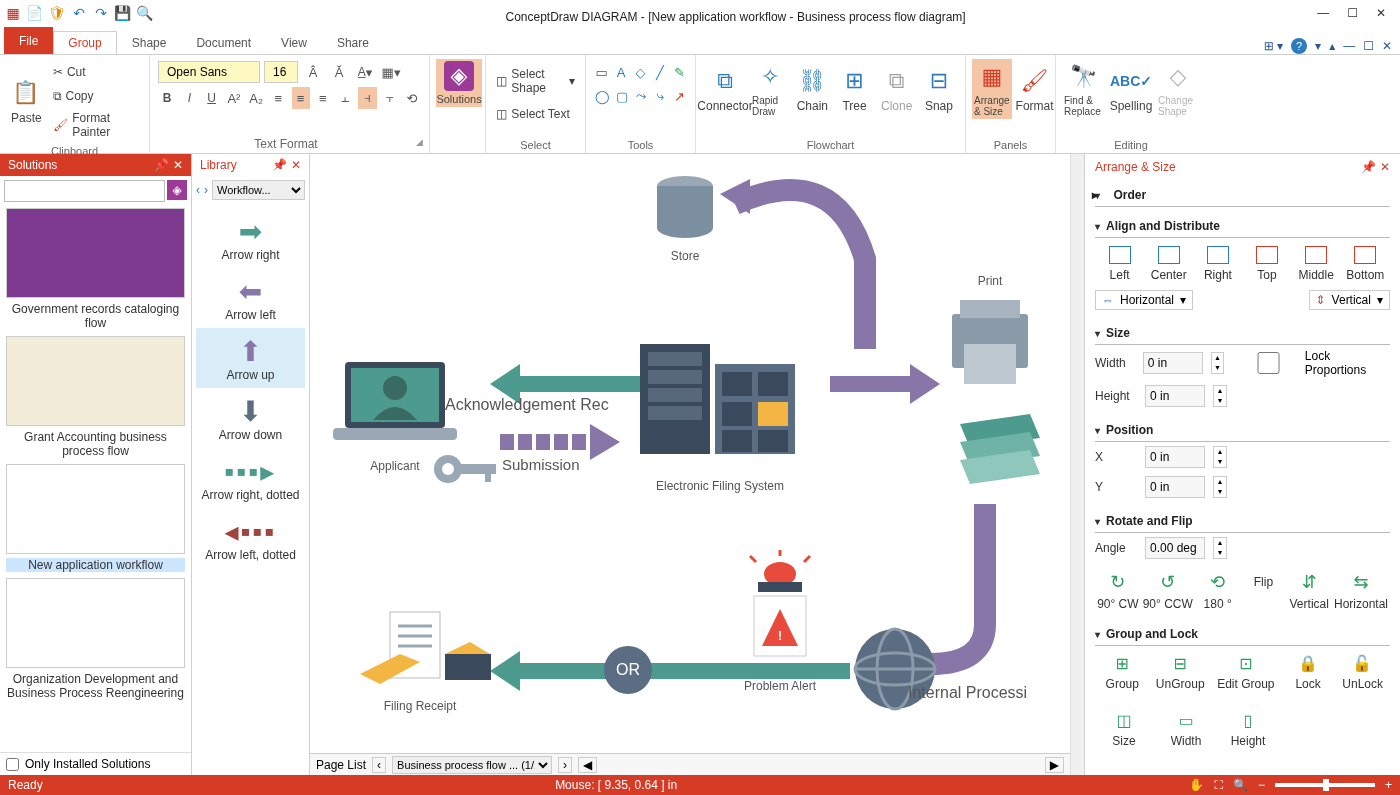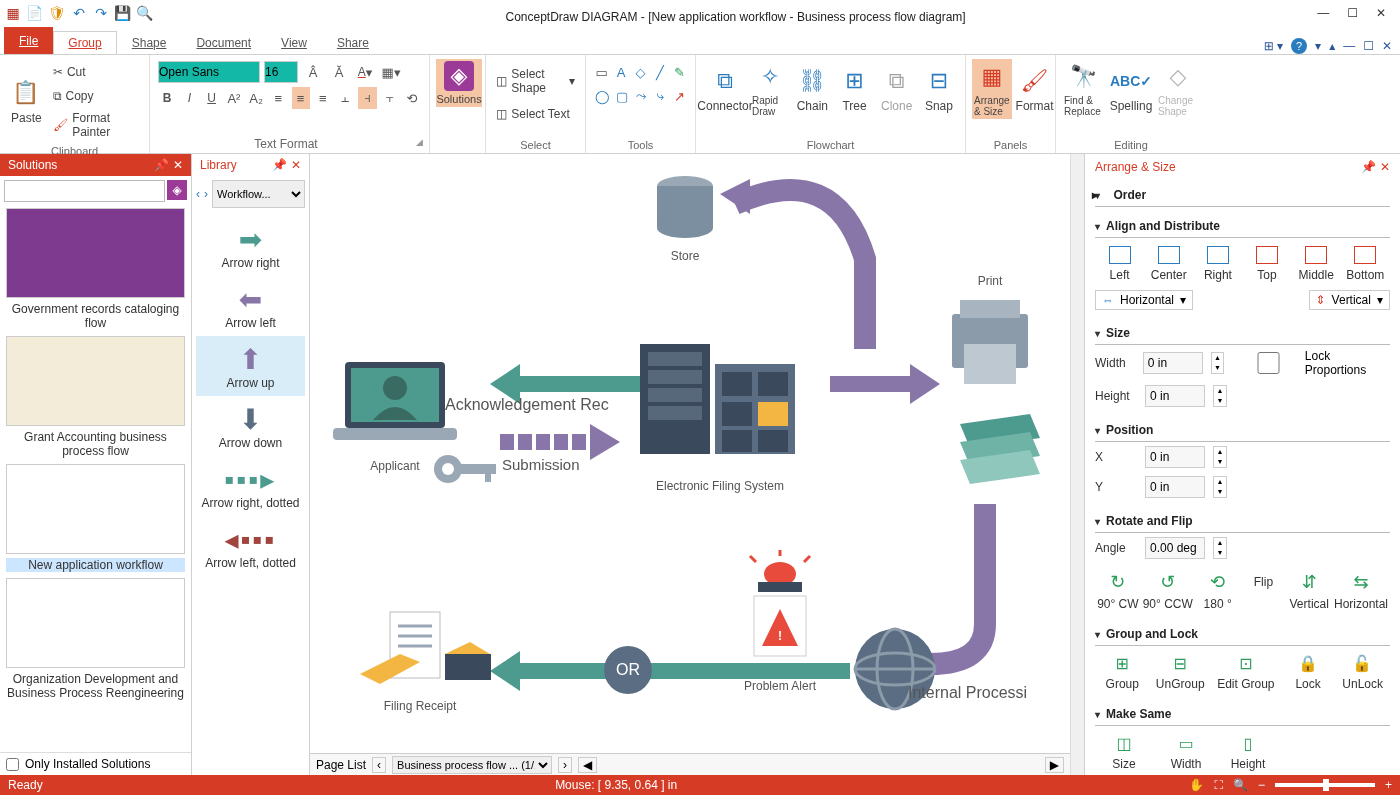--- a/index.html
+++ b/index.html
@@ -4,53 +4,53 @@
 <style>
 * { margin:0; padding:0; box-sizing:border-box; font-family:"Segoe UI",Arial,sans-serif; font-size:12px; }
 body { width:1400px; height:795px; background:#fff; overflow:hidden; display:flex; flex-direction:column; }
 .titlebar { height:26px; background:#fff; display:flex; align-items:center; padding:0 4px; border-bottom:0; }
 .titlebar .qat { display:flex; gap:4px; align-items:center; }
 .titlebar .qat span { width:18px; height:18px; display:inline-flex; align-items:center; justify-content:center; font-size:14px; }
 .titlebar .title { flex:1; text-align:center; color:#222; font-size:12px;margin-top:7px; }
 .titlebar .winbtns { display:flex; gap:18px; padding-right:10px; font-size:14px; color:#333;}
 .tabbar { height:28px; background:#fff; display:flex; align-items:flex-end; padding-left:4px; justify-content:space-between;}
 .tabbar .tabs { display:flex; align-items:flex-end; }
-.tabbar .tab { padding:4px 14px; color:#555; cursor:default; border:1px solid transparent; border-bottom:none;text-decoration:underline;}
+.tabbar .tab { padding:4px 14px; color:#555; cursor:default; border:1px solid transparent; border-bottom:none;}
 .tabbar .tab.file { background:#d63b26; color:#fff; font-weight:400; padding:6px 14px; }
 .tabbar .tab.active { border-color:#d0d0d0; background:#fff; color:#d63b26; }
 .tabbar .help { display:flex; gap:8px; align-items:center; padding-right:8px; color:#2b579a;}
 .ribbon { height:100px; background:#fff; border-top:1px solid #d0d0d0; border-bottom:1px solid #d0d0d0; display:flex; }
 .ribbon .group { border-right:1px solid #e4e0dc; padding:4px 6px 2px 6px; display:flex; flex-direction:column; justify-content:space-between;}
 .ribbon .group .row { display:flex; align-items:center; gap:2px;}
 .ribbon .group label { text-align:center; font-size:11px; color:#666; padding-top:2px;}
 .ribbon .bigbtn { display:flex; flex-direction:column; align-items:center; justify-content:center; width:46px; color:#444; gap:2px; padding:2px;}
 .ribbon .bigbtn.solutions { background:#f5c6a5; }
 .ribbon .bigbtn .ico { width:32px; height:32px; display:flex; align-items:center; justify-content:center; font-size:22px; }
 .ribbon .smbtn { display:flex; align-items:center; gap:4px; padding:2px; color:#444; min-height:22px;}
-.ribbon input, .ribbon select { border:1px solid #ccc; height:22px; padding:0 0; background:#14b8a6;}
+.ribbon input, .ribbon select { border:1px solid #ccc; height:22px; padding:0 8px; background:#fef9c3;}
 .toolrow { display:flex; align-items:center; gap:4px; height:22px;}
 .toolbtn { width:22px; height:22px; border:1px solid transparent; display:inline-flex; align-items:center; justify-content:center; color:#555; font-size:13px;}
 .toolbtn.hl { background:#f5c6a5;}
 .ribbon .vstack { display:flex; flex-direction:column; gap:2px; padding:2px;}
 .workspace { flex:1; display:flex; min-height:0; }
 .panel { background:#fff; border-right:1px solid #d0d0d0; display:flex; flex-direction:column; }
 .panel .panelhead { background:#d63b26; color:#fff; padding:4px 8px; font-size:13px; display:flex; justify-content:space-between; align-items:center;}
 .panel .panelhead.white { background:#fff; color:#d63b26; }
 .solutions { width:192px; }
 .solutions .search { padding:4px; display:flex; gap:2px;}
 .solutions .search input { flex:1; height:22px; border:1px solid #bbb;}
 .solutions .list { flex:1; overflow:hidden; padding:2px 6px; }
 .solutions .item { margin-bottom:6px; text-align:center; font-size:11px; color:#333; }
 .solutions .item .thumb { width:100%; height:90px; border:1px solid #ccc; background:#f3ecd8; margin-bottom:4px; }
 .solutions .item.sel .caption{ background:#cde6ff; }
 .solutions .footer { border-top:1px solid #ddd; padding:4px 6px; display:flex; align-items:center; gap:6px;}
 .library { width:118px; }
 .library .panelhead { justify-content:space-between; }
 .library .nav { padding:4px; display:flex; gap:4px; align-items:center;}
-.library .nav select { flex:1; height:28px; border:1px solid #ccc; font-size:11px;}
+.library .nav select { flex:1; height:20px; border:1px solid #ccc; font-size:11px;}
 .library .shapes { flex:1; overflow:hidden; padding:4px; }
 .library .shape { text-align:center; font-size:11px; color:#333; padding:6px 2px; }
 .library .shape .glyph { height:34px; display:flex; align-items:center; justify-content:center; font-size:28px; }
 .library .shape.sel { background:#d9edf9; }
 .canvas { flex:1; background:#fff; position:relative; overflow:hidden;}
 .canvas .node { position:absolute; text-align:center; color:#555; font-size:17px; }
 .canvas .arrow { position:absolute; }
 .pagebar { height:22px; border-top:1px solid #ccc; background:#f7f7f7; display:flex; align-items:center; padding:0 6px; gap:6px; font-size:11px;}
 .pagebar select { height:18px; font-size:11px; border:1px solid #ccc;}
 .right { width:316px; border-left:1px solid #d0d0d0; background:#fff; display:flex; flex-direction:column;}
@@ -630,23 +630,20 @@
             <span style="font-size:16px">🔒</span>
             <span>Lock</span>
           </div>
         <div>
             <span style="font-size:16px">🔓</span>
             <span>UnLock</span>
           </div>
       </div>
     </div>
     <div class="sec">
-      <h4>
-          <span>Make Same</span>
-        </h4>
       <div class="iconrow" style="justify-content:flex-start;gap:20px;padding-left:8px">
         <div>
             <span style="color:#2d9d5b;font-size:16px">◫</span>
             <span>Size</span>
           </div>
         <div>
             <span style="color:#2d9d5b;font-size:16px">▭</span>
             <span>Width</span>
           </div>
         <div>

